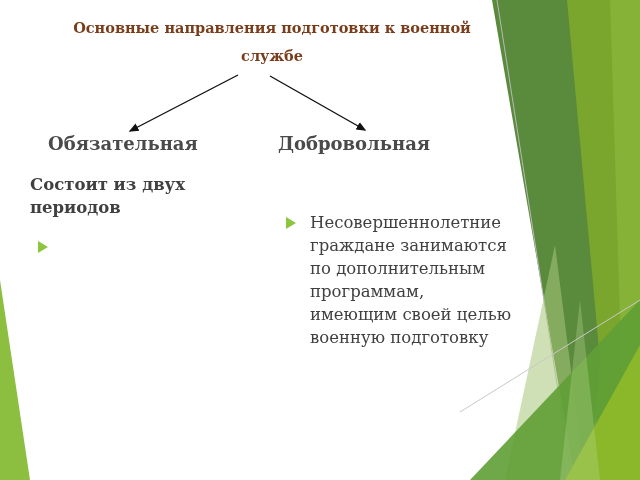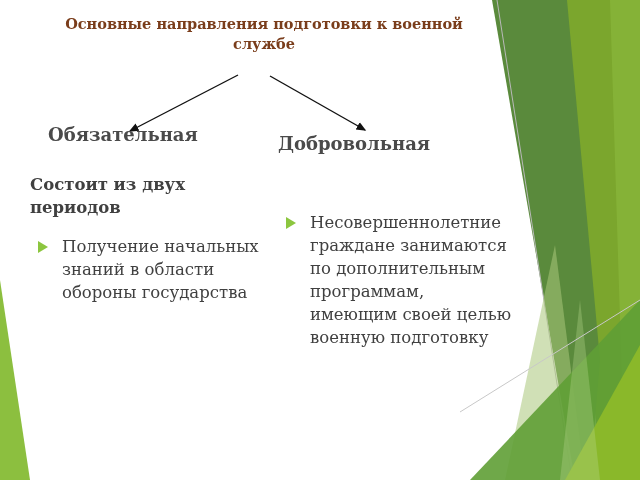--- a/index.html
+++ b/index.html
@@ -1,21 +1,21 @@
 <!DOCTYPE html>
 <html><head>
 <meta charset="utf-8">
 <style>
   html, body { margin:0; padding:0; }
   body { width:640px; height:480px; position:relative; overflow:hidden; background:#ffffff; font-family:"DejaVu Serif", serif; }
   .deco { position:absolute; left:0; top:0; width:640px; height:480px; }
-  .title { position:absolute; left:40px; top:14px; width:448px; text-align:center; color:#7a3d1b; font-weight:bold; font-size:14.5px; line-height:20px; }
+  .title { position:absolute; left:48px; top:14px; width:448px; text-align:center; color:#7a3d1b; font-weight:bold; font-size:14.5px; line-height:28px; }
   .arrows { position:absolute; left:0; top:0; width:640px; height:480px; }
   .head { position:absolute; font-weight:bold; color:#4a4a4a; font-size:18px; }
-  .head.left { left:48px; top:124px; }
+  .head.left { left:48px; top:133px; }
   .head.right { left:278px; top:133px; }
   .intro { position:absolute; left:30px; top:173px; width:230px; color:#404040; font-size:16.5px; line-height:23px;font-weight:bold; }
   .list { position:absolute; margin:8px; padding:0; list-style:none; color:#404040; font-size:16.5px; line-height:23px; }
   .list li { position:relative; padding-left:24px; margin-bottom:10px; }
   .bullet { position:absolute; left:0; top:6px; width:0; height:0; border-top:6px solid transparent; border-bottom:6px solid transparent; border-left:10px solid #8cc63f; }
   .list.left { left:30px; top:227px; width:230px; }
   .list.right { left:278px; top:203px; width:230px; }
 </style>
 </head>
 <body>
@@ -54,21 +54,20 @@
 </svg>
 
 <div class="head left">Обязательная</div>
 <div class="head right">Добровольная</div>
 
 <div class="intro">Состоит из двух периодов</div>
 
 <ul class="list left">
   <li>
     <span class="bullet"></span>
-    <span>Получение начальных знаний в области обороны государства</span>
   </li>
 </ul>
 
 <ul class="list right">
   <li>
     <span class="bullet"></span>
     <span>Несовершеннолетние граждане занимаются по дополнительным программам, имеющим своей целью военную подготовку</span>
   </li>
 </ul>
 

